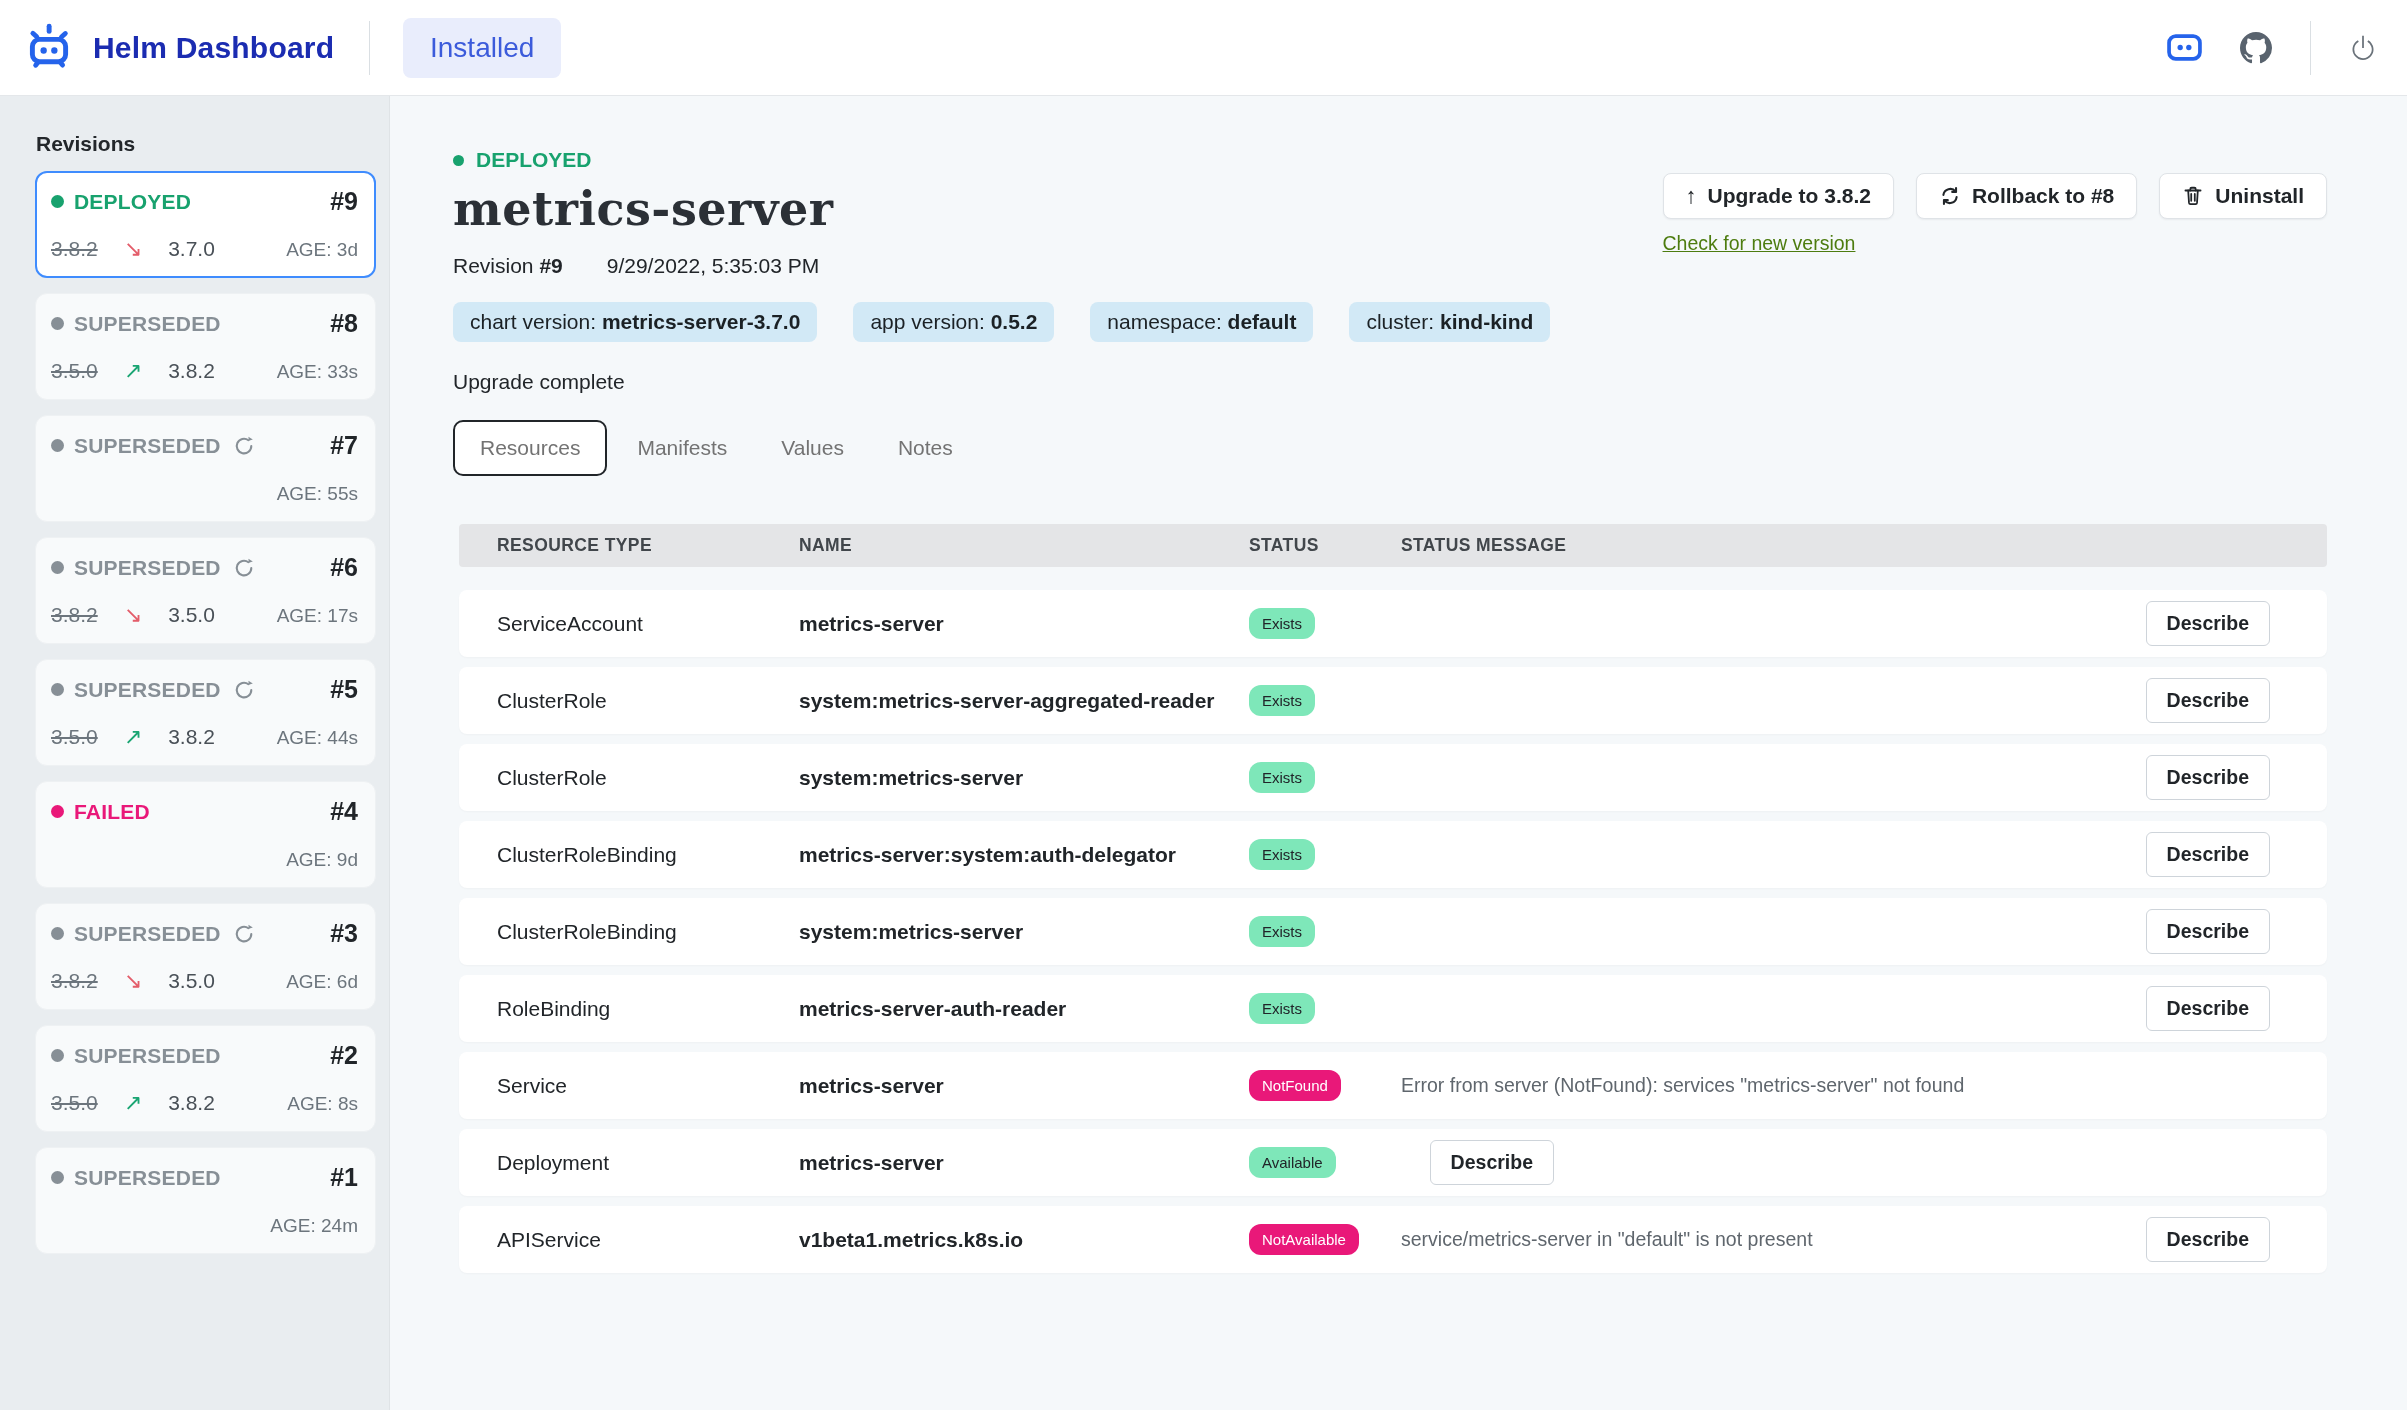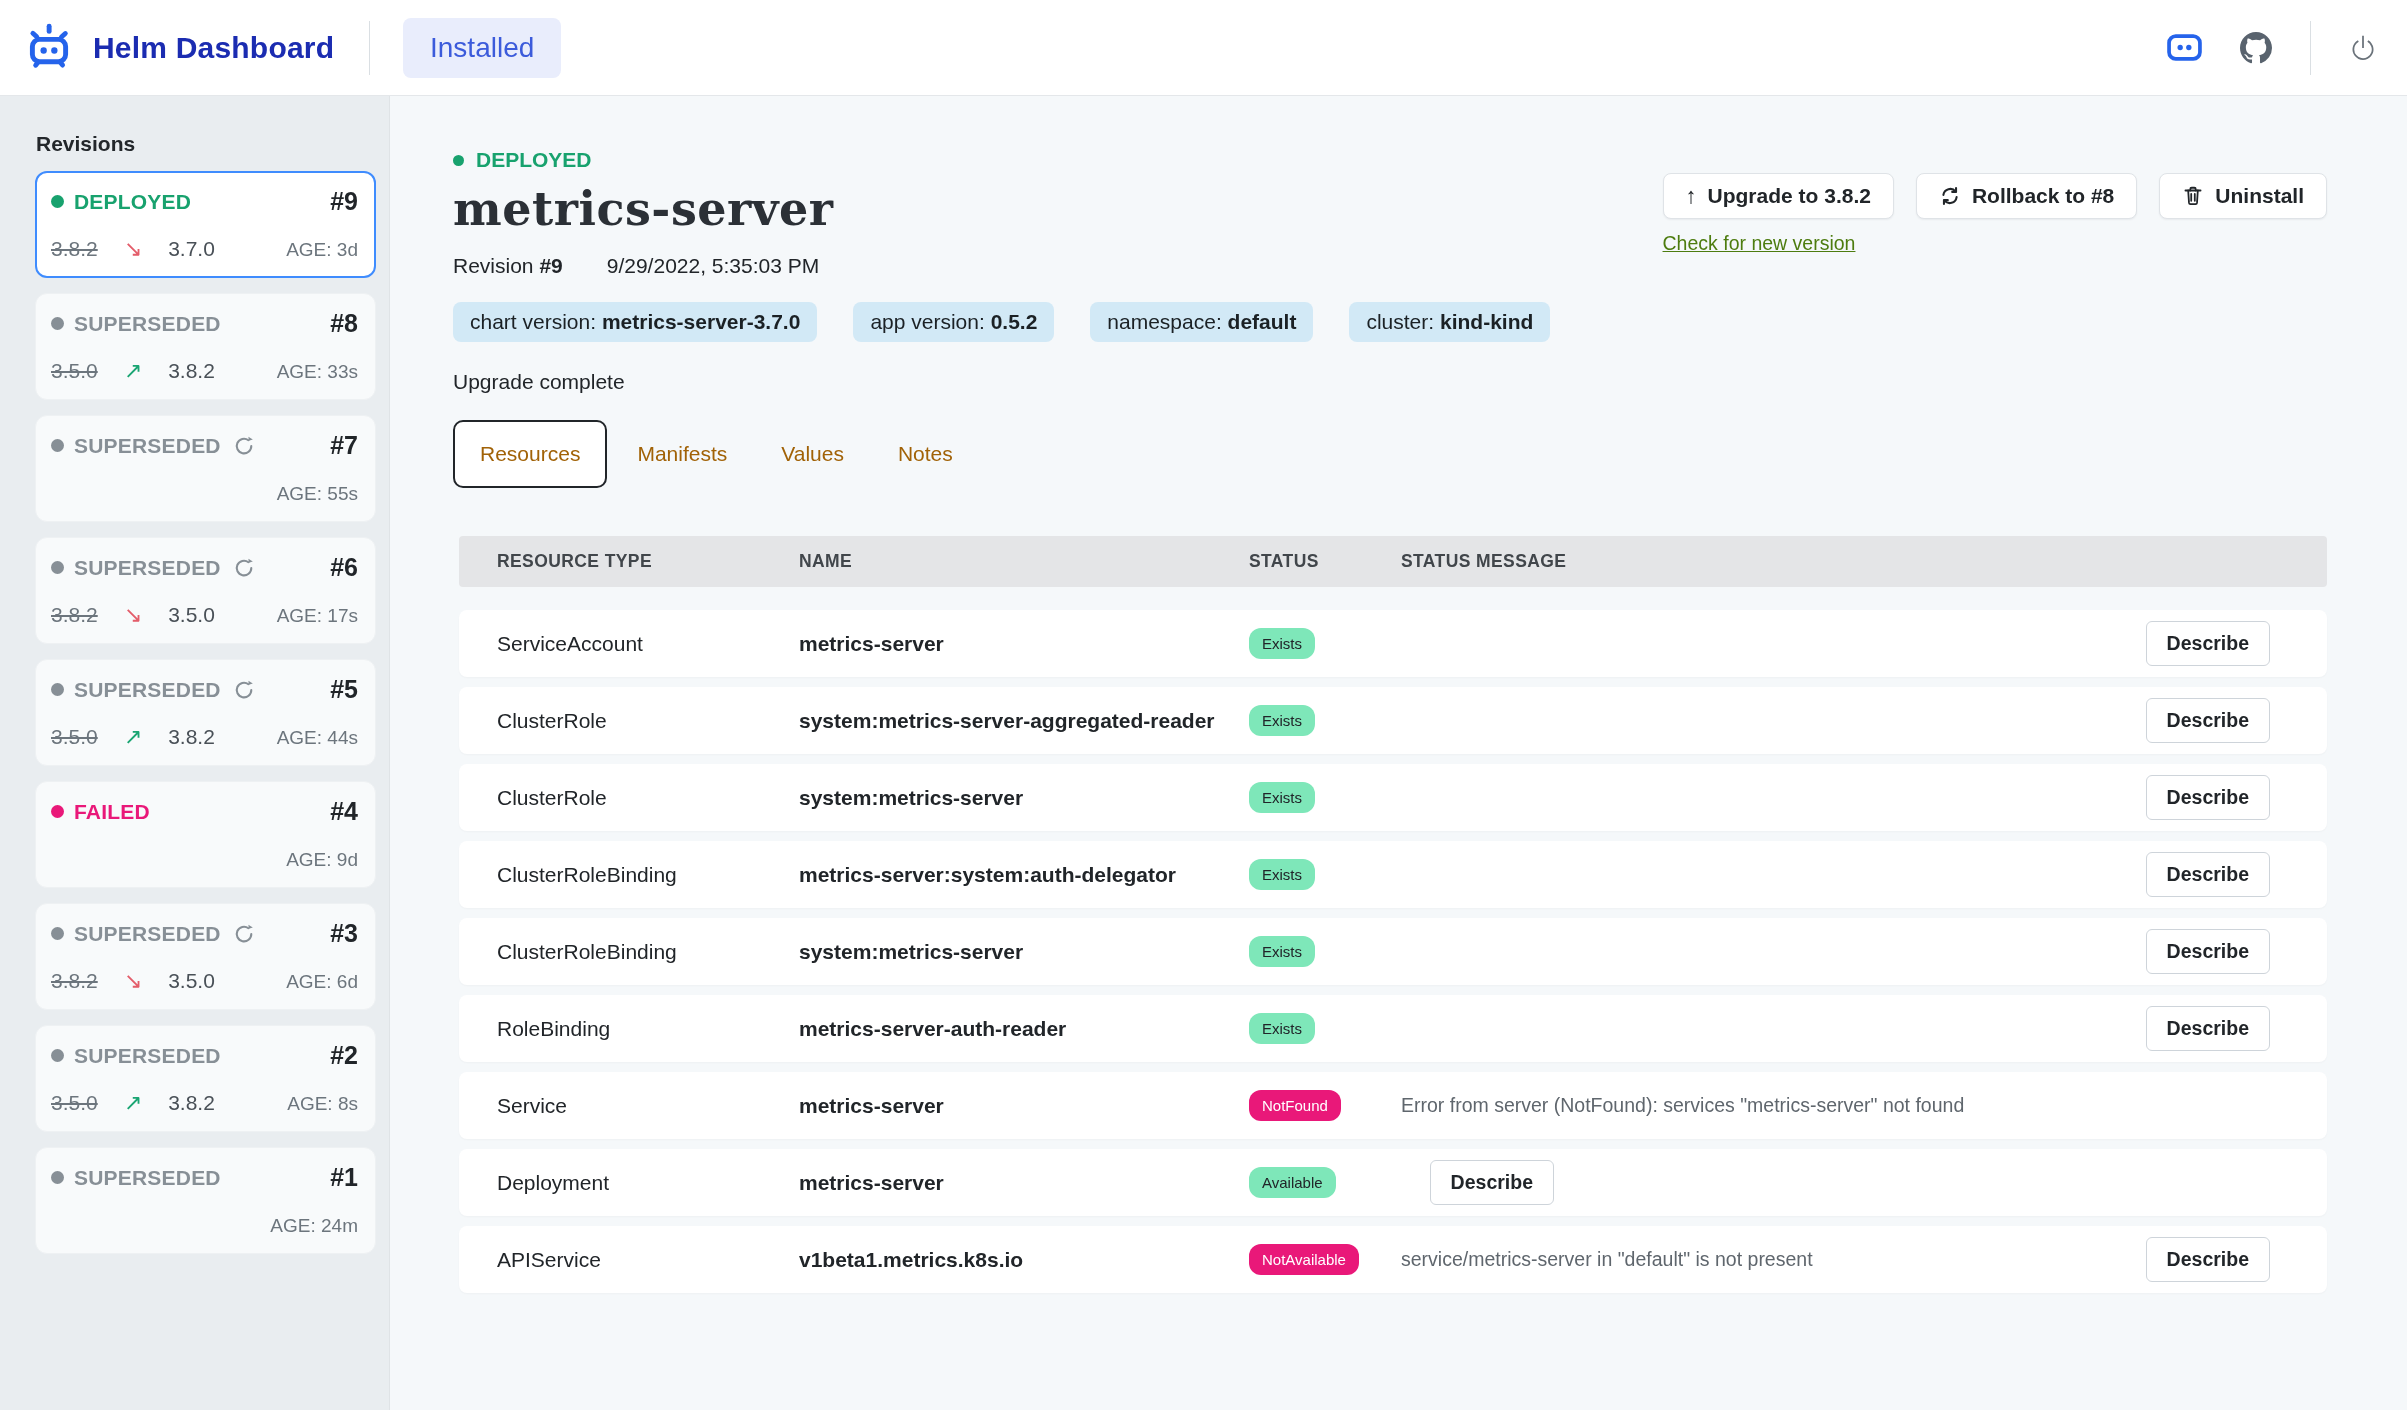--- a/index.html
+++ b/index.html
@@ -54,26 +54,26 @@
 
   
   .actions{position:absolute;top:77px;right:80px;display:flex;flex-direction:column;}
   .btn-row{display:flex;gap:22px;}
   .action-btn{height:46px;display:flex;align-items:center;gap:11px;padding:0 22px;background:#fff;border:1px solid #dfe3e7;border-radius:8px;font-size:21px;font-weight:700;color:#212529;box-shadow:0 1px 2px rgba(16,24,40,.06);cursor:pointer;font-family:inherit;}
   .action-btn .glyph{font-size:22px;font-weight:400;}
   .check-link{margin-top:13px;align-self:flex-start;font-size:19.5px;color:#4d7c0f;text-decoration:underline;cursor:pointer;}
 
   
   .tabs{margin-top:26px;display:flex;align-items:center;}
-  .tab{padding:20px 25px;font-size:21px;color:#a16207;cursor:pointer;border:2.5px solid transparent;}
+  .tab{padding:14px 25px;font-size:21px;color:#737373;cursor:pointer;border:2.5px solid transparent;}
   .tab.active{background:#fff;border:2.5px solid #212529;border-radius:10px;margin-right:3px;}
 
   
   .table{margin:48px 0 0 6px;}
-  .thead{display:flex;align-items:center;height:51px;background:#e4e5e7;border-radius:4px;font-size:17.5px;font-weight:700;color:#41464b;letter-spacing:.4px;}
+  .thead{display:flex;align-items:center;height:43px;background:#e4e5e7;border-radius:4px;font-size:17.5px;font-weight:700;color:#41464b;letter-spacing:.4px;}
   .c-type{width:302px;padding-left:38px;box-sizing:content-box;flex:0 0 auto;}
   .c-name{width:450px;flex:0 0 auto;}
   .c-status{width:152px;flex:0 0 auto;}
   .c-msg{flex:1;min-width:0;}
   .c-act{width:210px;flex:0 0 auto;display:flex;justify-content:flex-end;padding-right:57px;box-sizing:border-box;}
   .tbody{margin-top:23px;display:flex;flex-direction:column;gap:10px;}
   .trow{height:67px;background:#fff;border-radius:8px;display:flex;align-items:center;box-shadow:0 1px 2px rgba(0,0,0,.03);}
   .cell-type{font-size:21px;color:#212529;}
   .cell-name{font-size:21px;font-weight:700;color:#212529;}
   .status-badge{display:inline-block;padding:7px 13px;border-radius:12px;font-size:15px;white-space:nowrap;text-align:center;}

